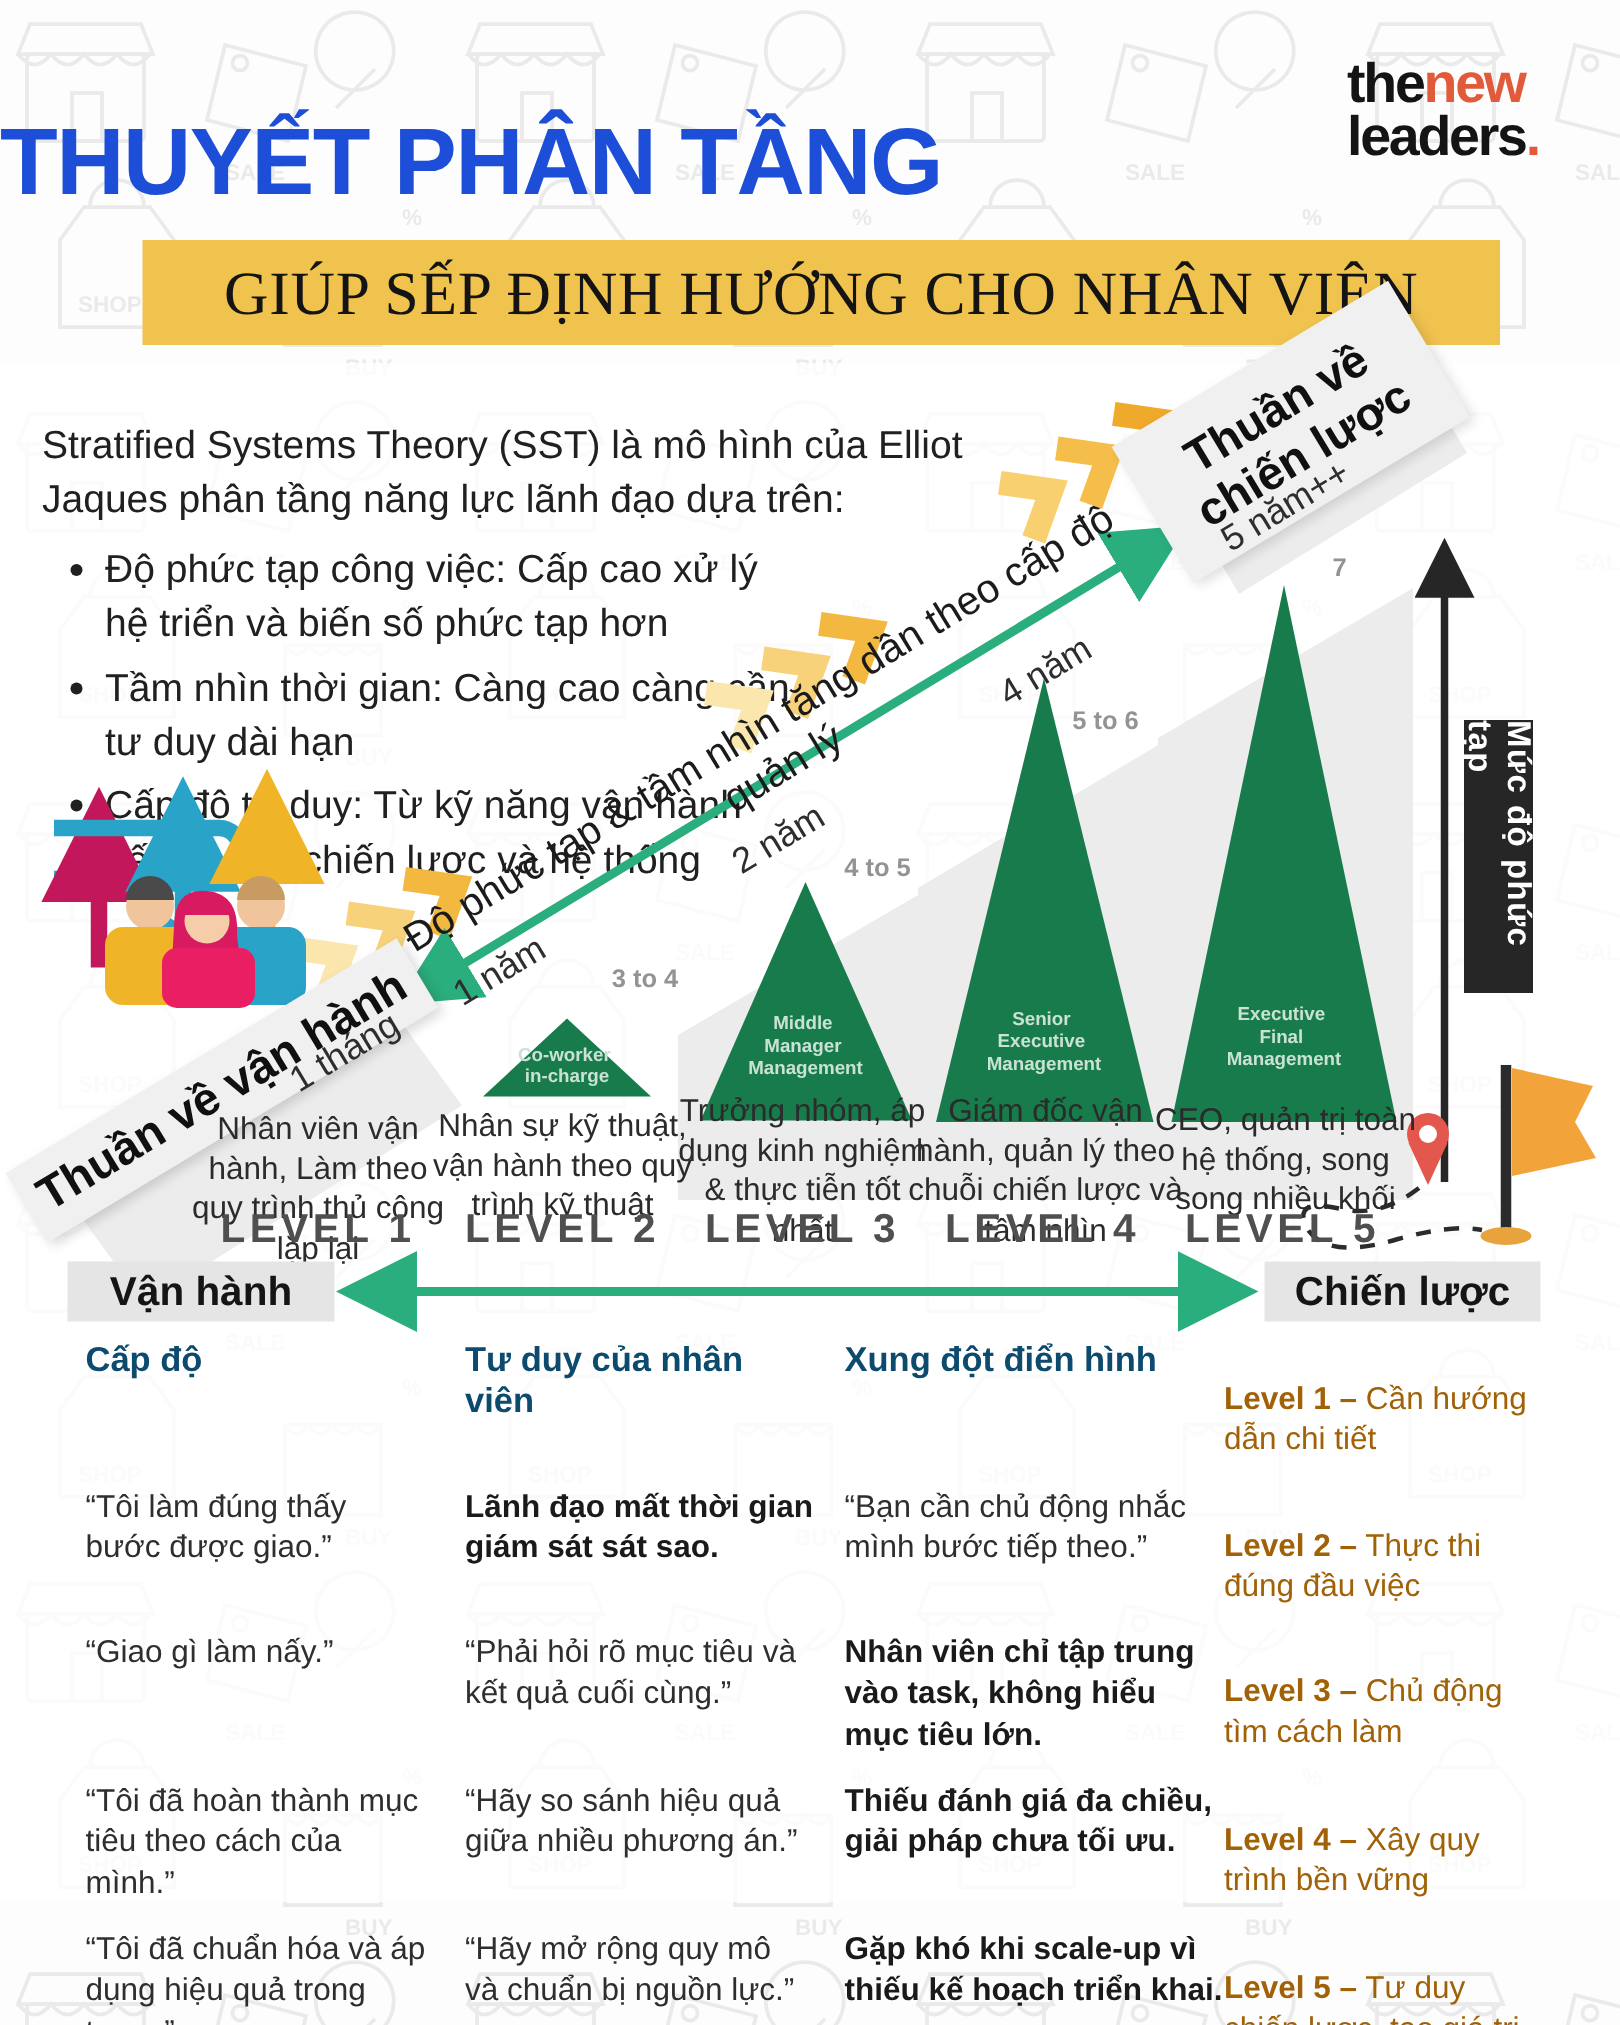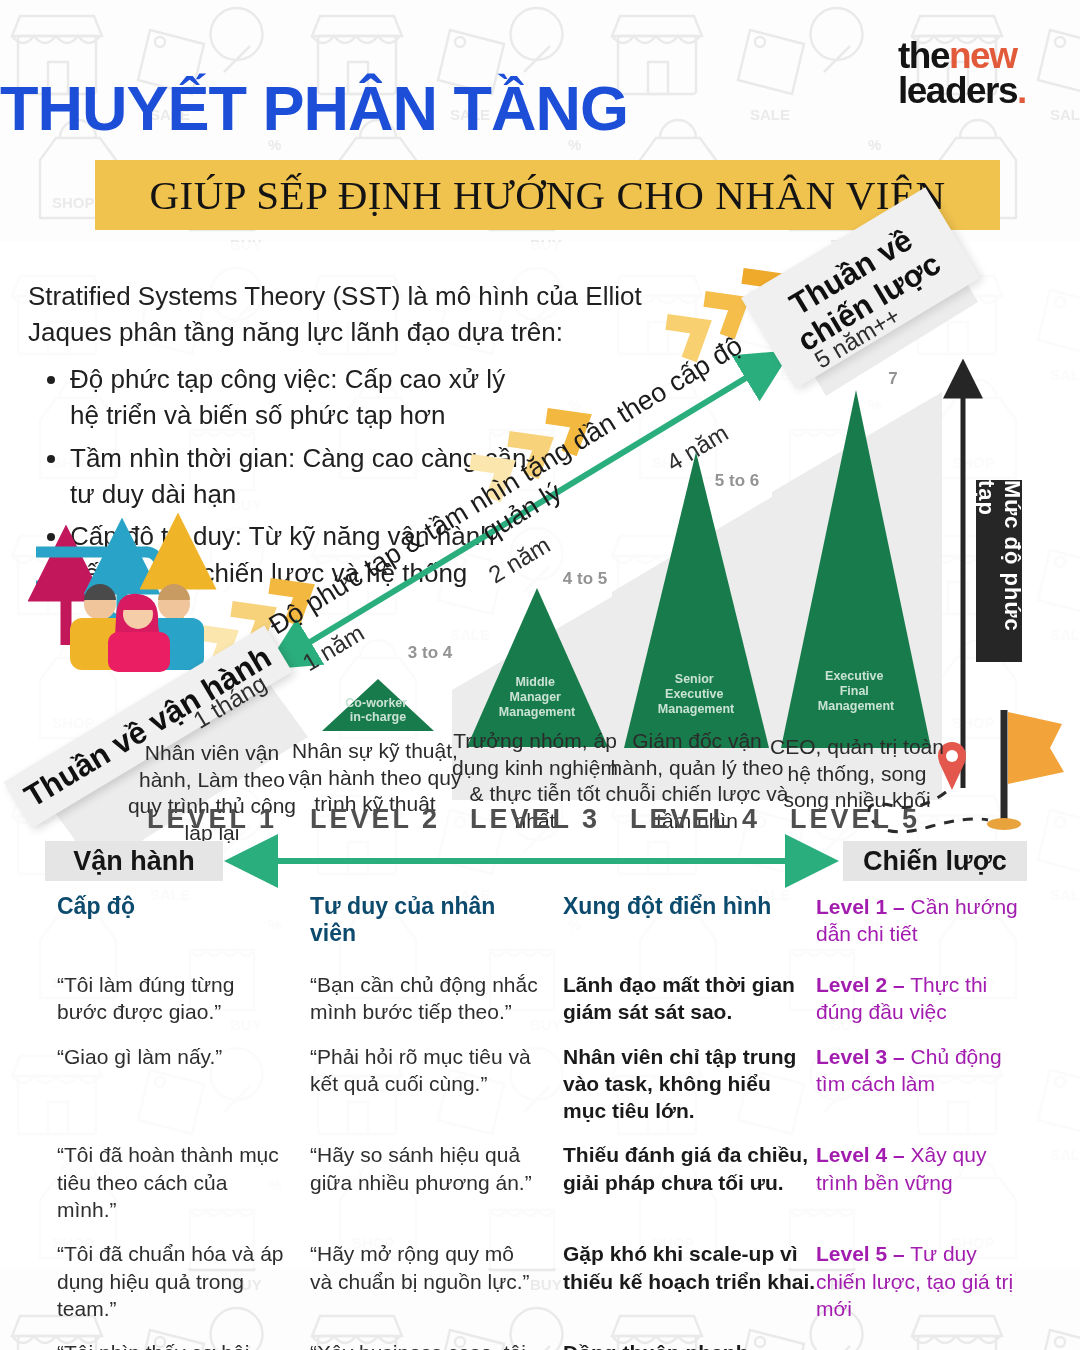--- a/index.html
+++ b/index.html
@@ -47,21 +47,21 @@
   .ax-box{top:841px;height:40px;background:#e5e5e5;display:flex;align-items:center;
           justify-content:center;font-size:27px;font-weight:700;color:#151515;}
   .ax-left{left:45px;width:178px;}
   .ax-right{left:843px;width:184px;}
 
   
   .tbl{left:57px;top:893px;width:990px;display:grid;
        grid-template-columns:253px 253px 253px 231px;column-gap:0;}
   .tbl .h{font-size:23px;font-weight:800;color:#0c4a6e;margin-bottom:24px;padding-right:20px;}
   .tbl .c{font-size:21px;line-height:1.3;color:#2e2e2e;margin-bottom:17px;padding-right:24px;}
-  .tbl .c1{color:#a21caf;}
+  .tbl .c1{color:#a16207;margin-top:26px;}
   .tbl .c1 b{font-weight:800;}
   .tbl .c4{font-weight:800;color:#1a1a1a;padding-right:0;}
 </style>
 </head>
 <body>
 
 <div class="page">
 
   <svg class="abs" style="left:0;top:0" width="1080" height="1350" viewBox="0 0 1080 1350">
     <defs>
@@ -240,23 +240,23 @@
 
   <div class="abs ax-box ax-left">Vận hành</div>
   <div class="abs ax-box ax-right">Chiến lược</div>
 
   <div class="abs tbl">
     <div class="h">Cấp độ</div>
     <div class="h">Tư duy của nhân viên</div>
     <div class="h">Xung đột điển hình</div>
 
     <div class="c c1"><b>Level 1 –</b> <span>Cần hướng dẫn chi tiết</span></div>
-    <div class="c">“Tôi làm đúng từng bước được giao.”</div>
+    <div class="c">“Tôi làm đúng thấy bước được giao.”</div>
+    <div class="c c4">Lãnh đạo mất thời gian giám sát sát sao.</div>
     <div class="c">“Bạn cần chủ động nhắc mình bước tiếp theo.”</div>
-    <div class="c c4">Lãnh đạo mất thời gian giám sát sát sao.</div>
 
     <div class="c c1"><b>Level 2 –</b> <span>Thực thi đúng đầu việc</span></div>
     <div class="c">“Giao gì làm nấy.”</div>
     <div class="c">“Phải hỏi rõ mục tiêu và kết quả cuối cùng.”</div>
     <div class="c c4">Nhân viên chỉ tập trung vào task, không hiểu mục tiêu lớn.</div>
 
     <div class="c c1"><b>Level 3 –</b> <span>Chủ động tìm cách làm</span></div>
     <div class="c">“Tôi đã hoàn thành mục tiêu theo cách của mình.”</div>
     <div class="c">“Hãy so sánh hiệu quả giữa nhiều phương án.”</div>
     <div class="c c4">Thiếu đánh giá đa chiều, giải pháp chưa tối ưu.</div>

